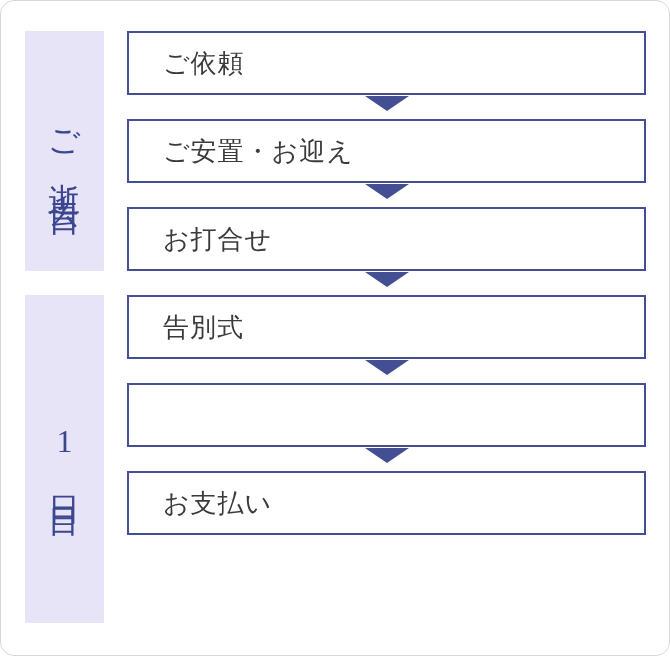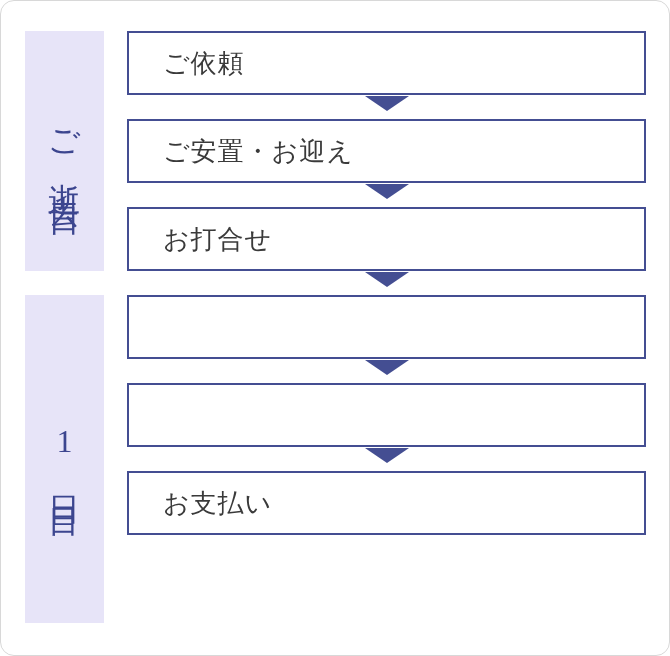--- a/index.html
+++ b/index.html
@@ -110,20 +110,21 @@
         </div>
         <div class="step">
           <span class="step-label">ご安置・お迎え</span>
           <div class="arrow"></div>
         </div>
         <div class="step">
           <span class="step-label">お打合せ</span>
           <div class="arrow"></div>
         </div>
         <div class="step">
+          <span class="step-label">告別式</span>
           <div class="arrow"></div>
         </div>
         <div class="step">
           <div class="arrow"></div>
         </div>
         <div class="step">
           <span class="step-label">お支払い</span>
         </div>
       </div>
   </div>

